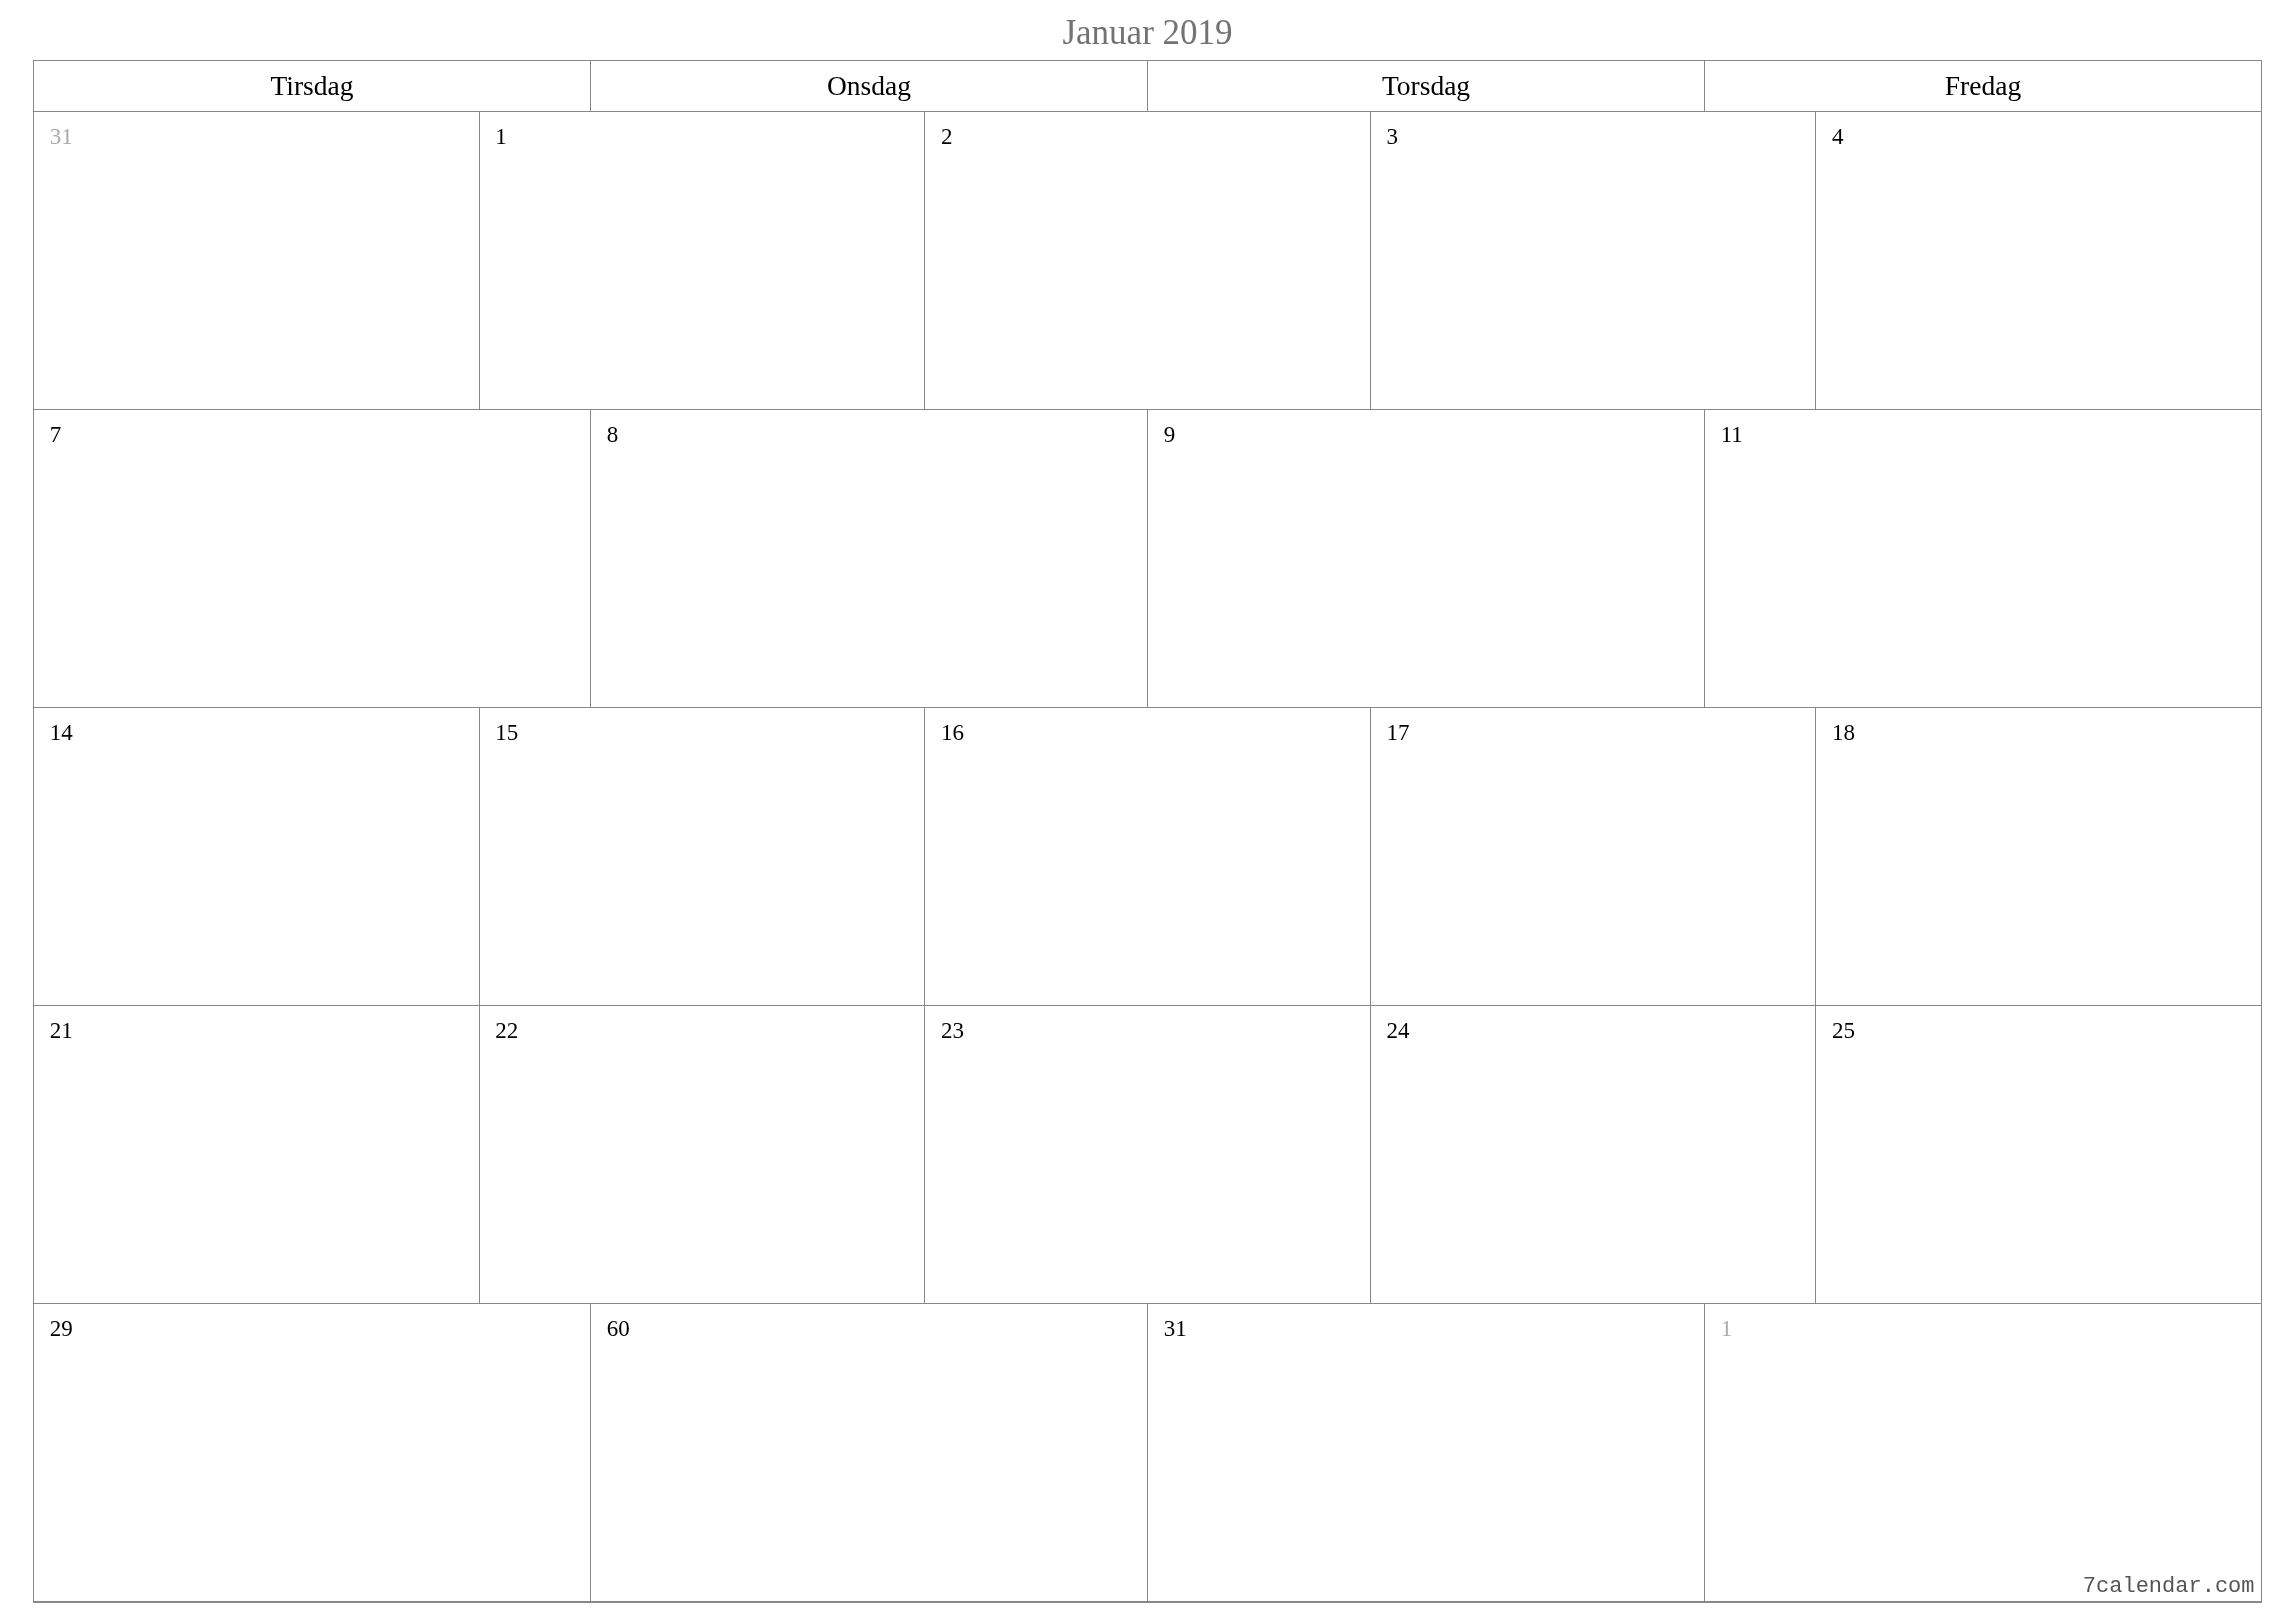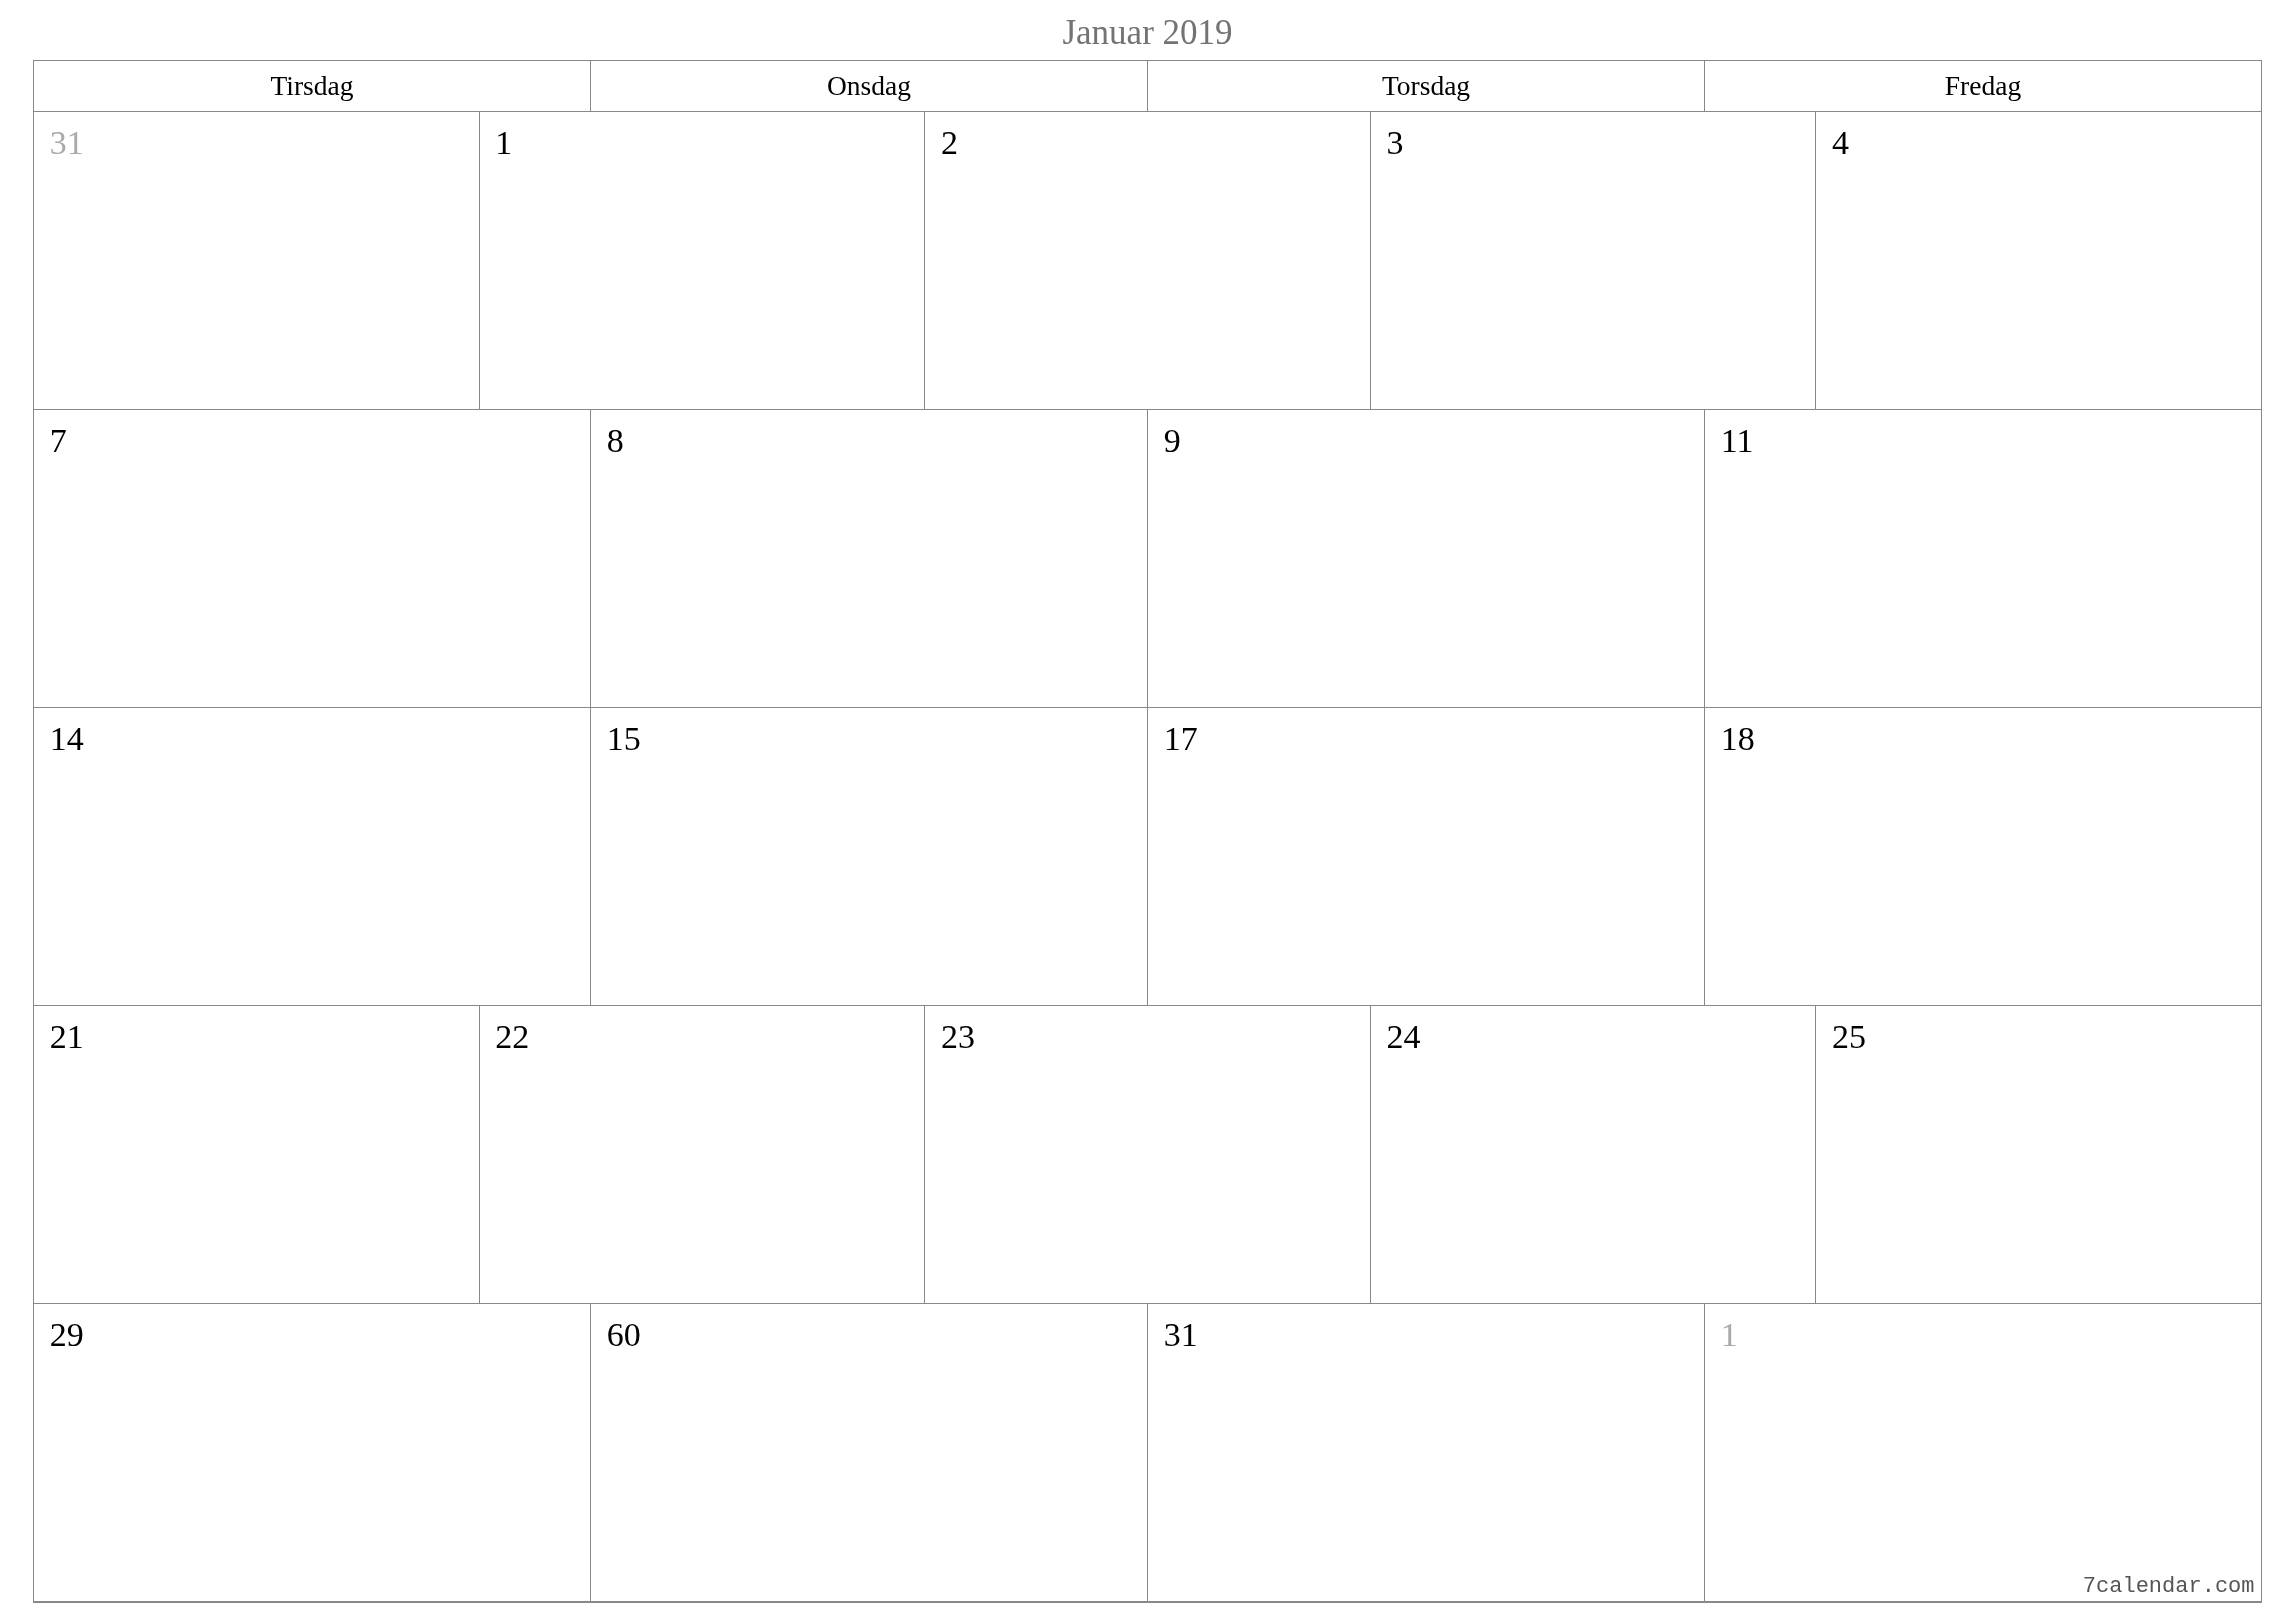--- a/index.html
+++ b/index.html
@@ -49,21 +49,21 @@
     }
     .week-row {
       display: flex;
       flex: 1;
     }
     .day-cell {
       flex: 1;
       border-right: 1.3px solid #888;
       border-bottom: 1.3px solid #888;
       padding: 11.8px 15.7px;
-      font-size: 34px;
+      font-size: 23px;
       color: #000;
       position: relative;
     }
     .week-row:last-child .day-cell {
       border-bottom: none;
     }
     .day-cell:last-child {
       border-right: none;
     }
     .day-cell.outside {
@@ -102,20 +102,21 @@
   <div class="week-row">
     <div class="day-cell">7</div>
     <div class="day-cell">8</div>
     <div class="day-cell">9</div>
     <div class="day-cell">11</div>
   </div>
 
   <div class="week-row">
     <div class="day-cell">14</div>
     <div class="day-cell">15</div>
+    <div class="day-cell">16</div>
     <div class="day-cell">17</div>
     <div class="day-cell">18</div>
   </div>
 
   <div class="week-row">
     <div class="day-cell">21</div>
     <div class="day-cell">22</div>
     <div class="day-cell">23</div>
     <div class="day-cell">24</div>
     <div class="day-cell">25</div>

